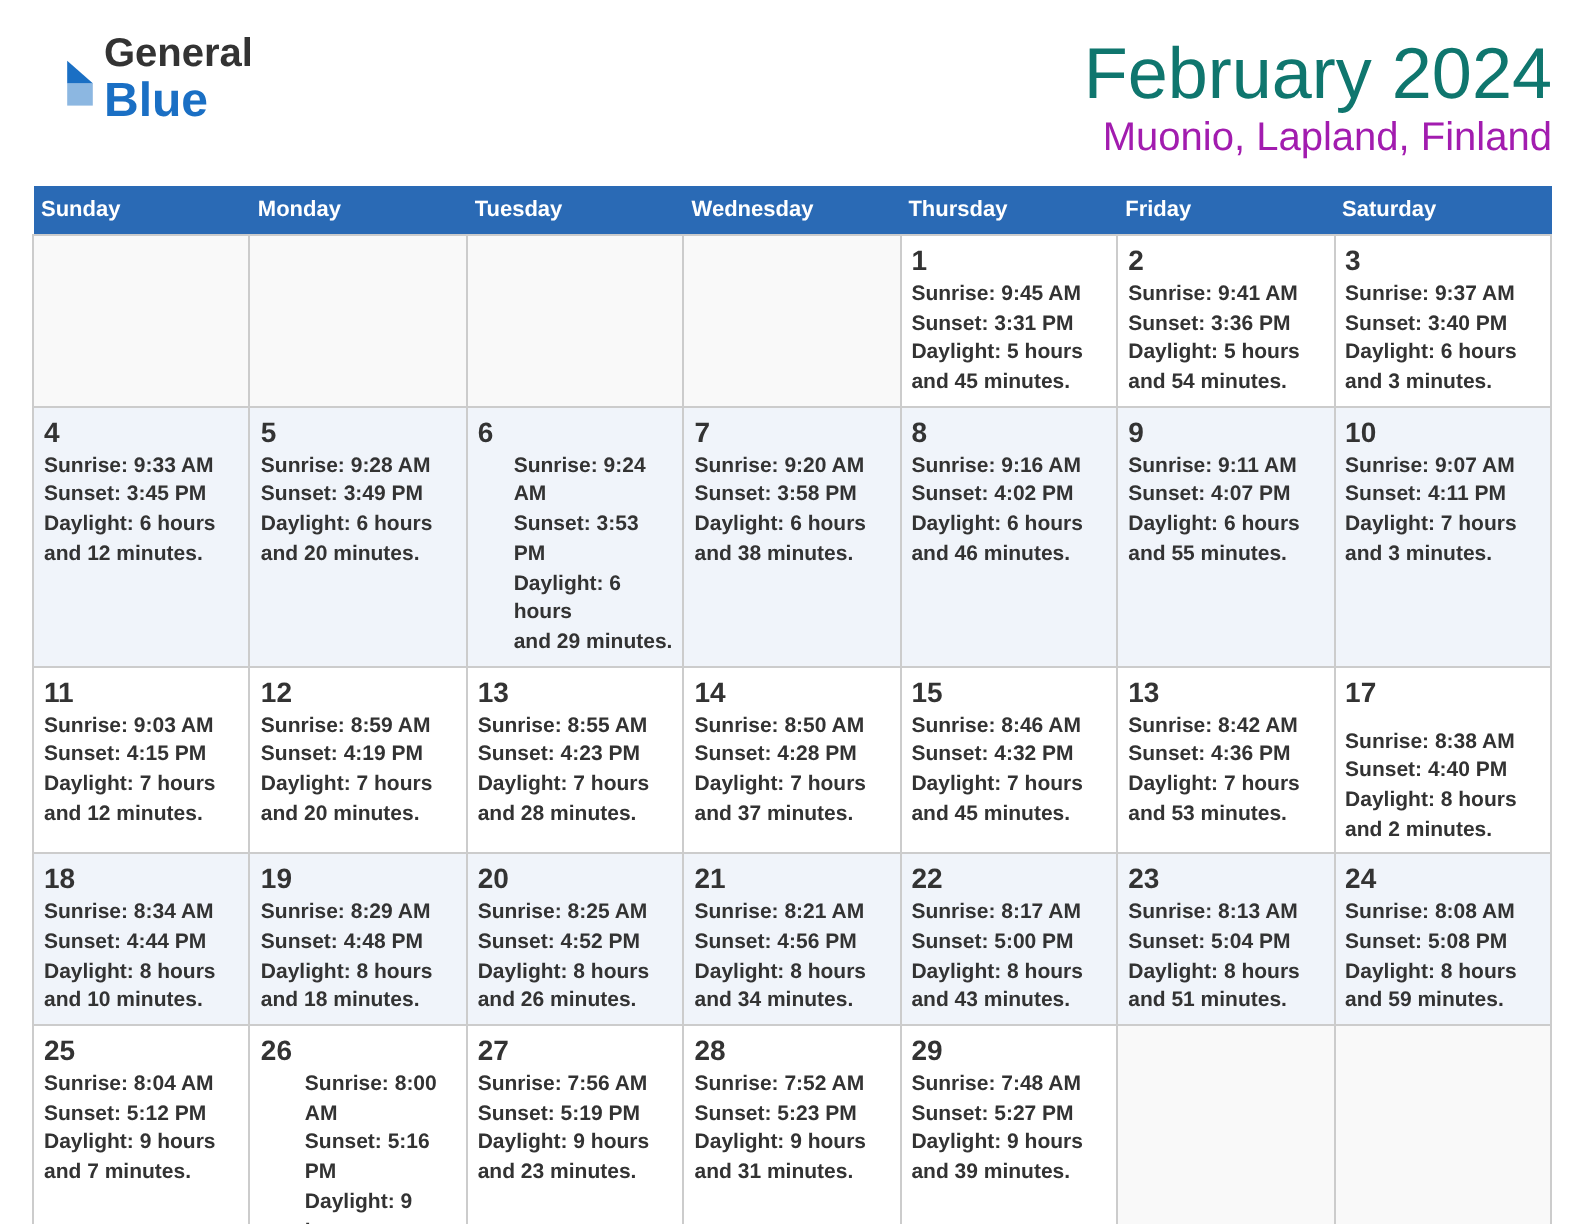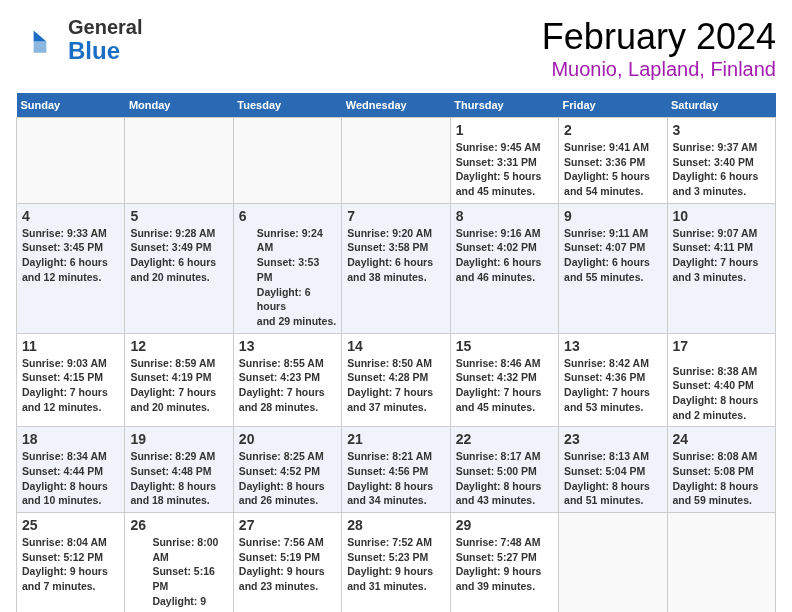--- a/index.html
+++ b/index.html
@@ -12,21 +12,21 @@
     }
     .header-area {
       display: flex;
       justify-content: space-between;
       align-items: flex-start;
       margin-bottom: 12px;
     }
     .logo {
       display: flex;
       align-items: center;
-      gap: 20px;
+      gap: 4px;
     }
     .logo-text {
       display: flex;
       flex-direction: column;
       line-height: 1.1;
     }
     .logo-general {
       font-size: 20px;
       font-weight: bold;
       color: #333;
@@ -39,21 +39,21 @@
     .logo-icon {
       width: 32px;
       height: 32px;
     }
     .title-area {
       text-align: right;
     }
     .month-title {
       font-size: 36px;
       font-weight: normal;
-      color: #000000;
+      color: #0f766e;
     }
     .subtitle {
       font-size: 20px;
       color: #a21caf;
     }
     .calendar {
       width: 100%;
       border-collapse: collapse;
       font-size: 11px;
     }

